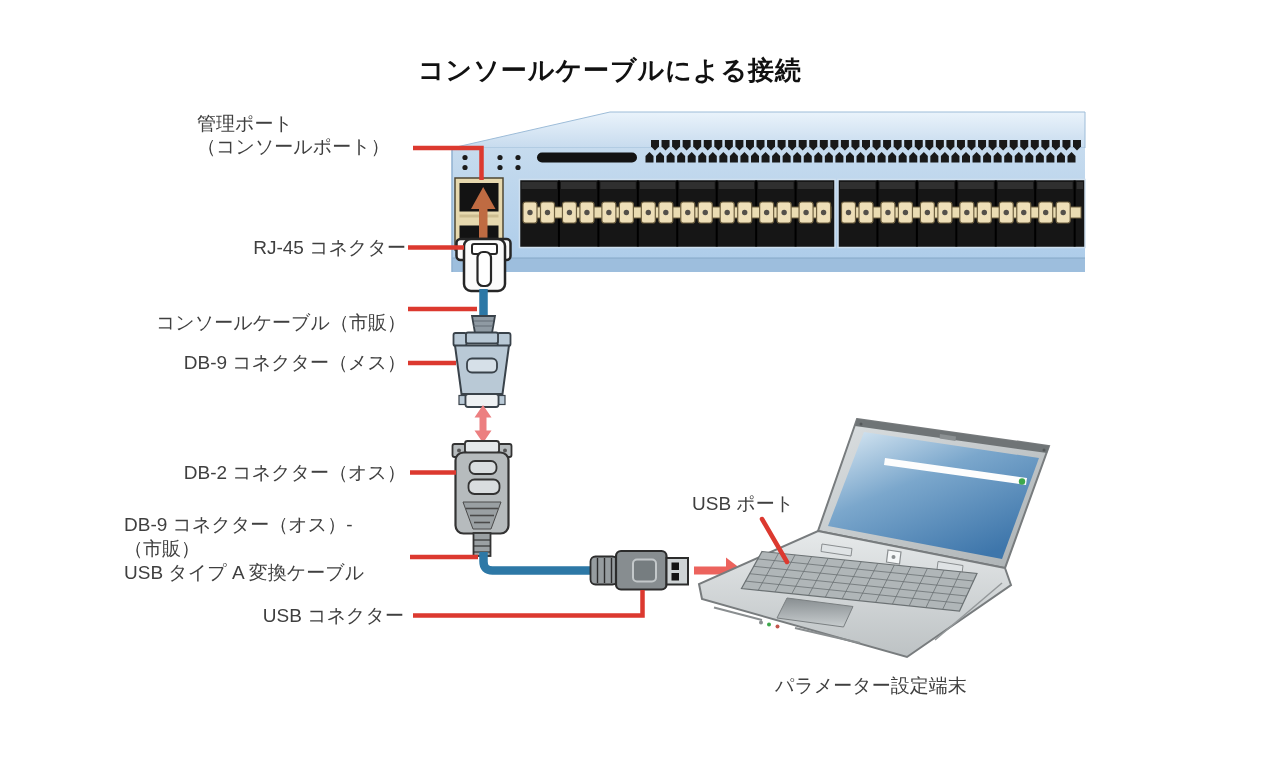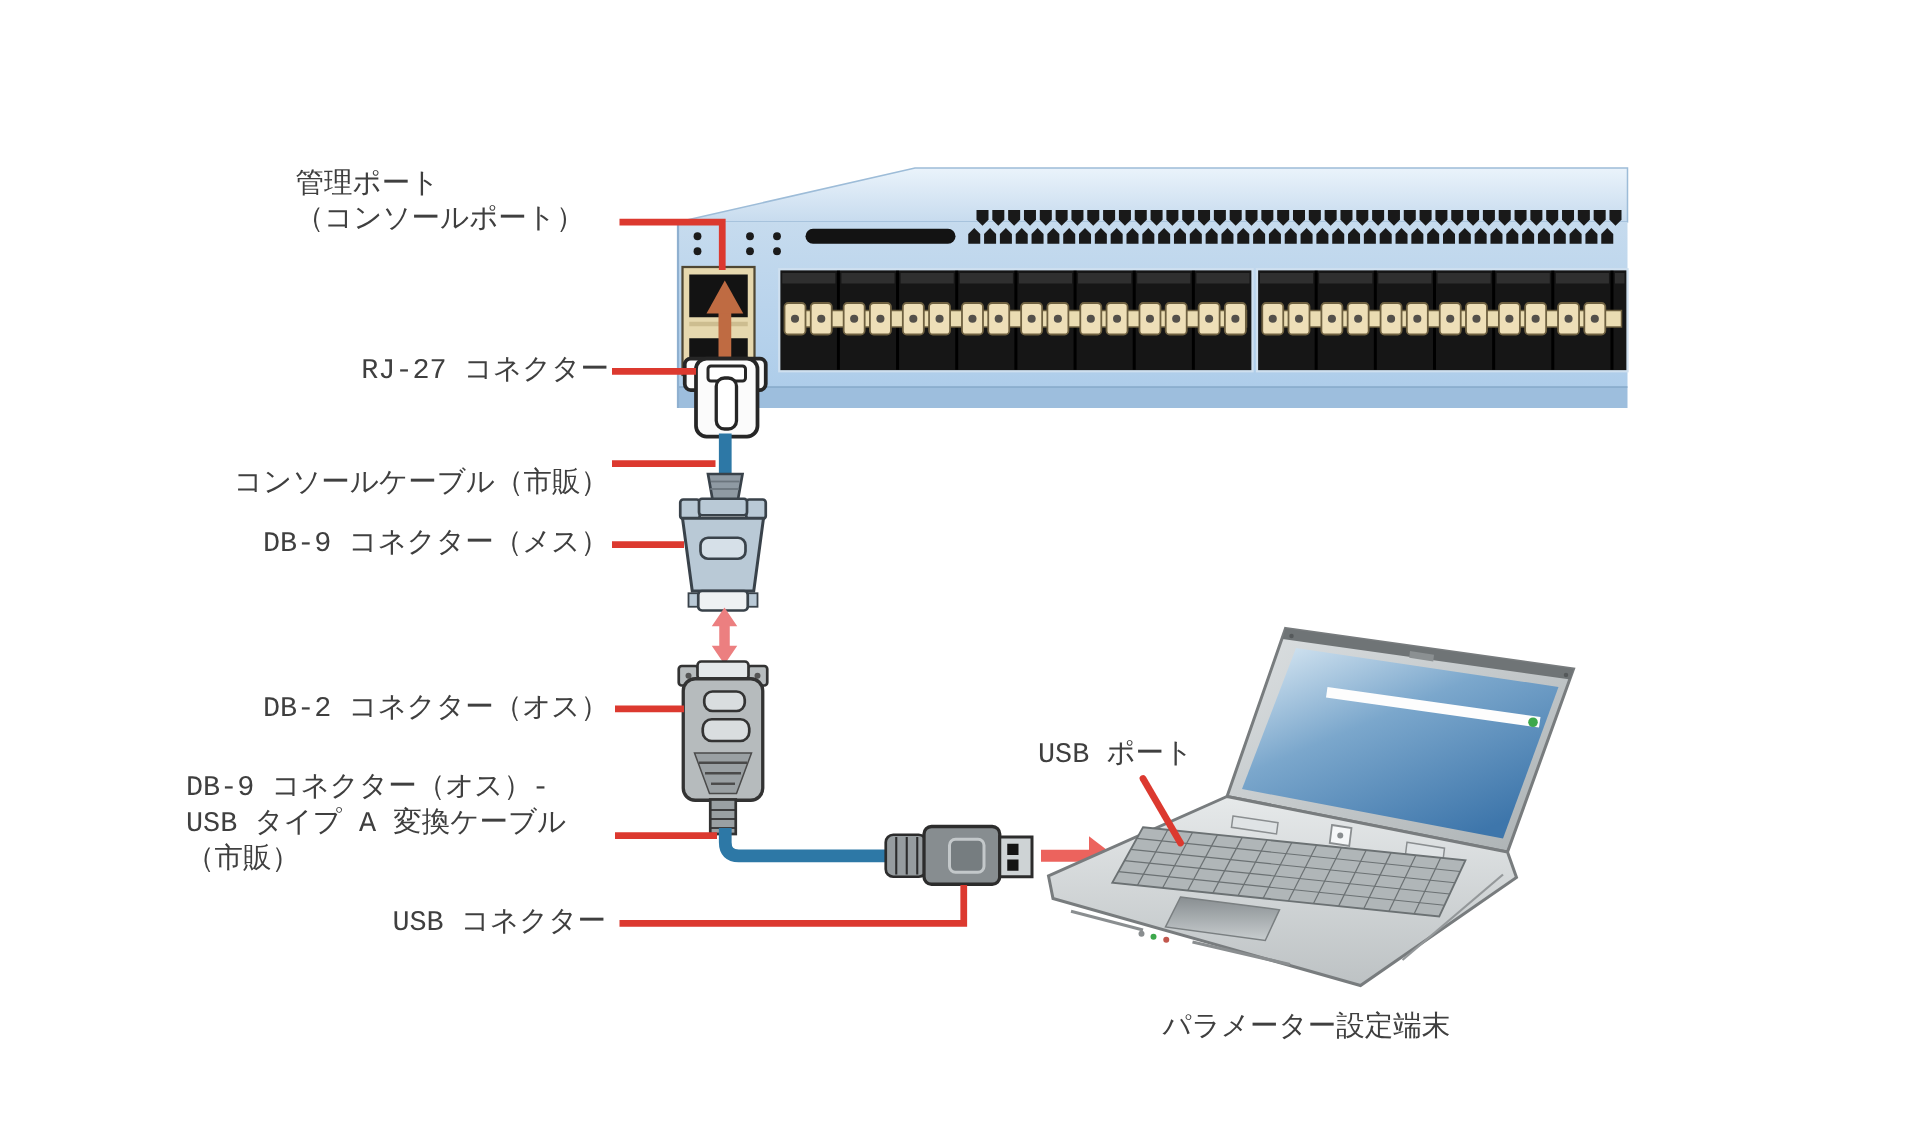--- a/index.html
+++ b/index.html
@@ -1,30 +1,31 @@
 <!DOCTYPE html>
 <html style="--callout: #dc392f; --cable: #2d78a6;"><head>
 <meta charset="utf-8">
 <style>
   html,body{margin:0;padding:0;background:#fff;}
   .stage{position:relative;width:1282px;height:760px;background:#fff;overflow:hidden;
          font-family:"Liberation Sans","DejaVu Sans",sans-serif;}
   .title{position:absolute;left:0;top:53px;width:1220px;text-align:center;
          font-size:26px;font-weight:700;color:#111;letter-spacing:1px;}
   svg.diagram{position:absolute;left:0;top:0;}
-  .lbl{position:absolute;font-size:19px;line-height:23px;color:#3f3f3f;white-space:nowrap;font-family:Liberation Mono, monospace;}
+  .lbl{position:absolute;font-size:19px;line-height:23px;color:#3f3f3f;white-space:nowrap;}
   .lbl.r{text-align:right;}
   .lbl.c{text-align:left;}
   .callout{stroke:var(--callout,#dc392f);stroke-width:4.5;fill:none;}
 </style>
 </head>
 <body>
 
 <div class="stage">
 
+  <div class="title">コンソールケーブルによる接続</div>
 
   <svg class="diagram" width="1282" height="760" viewBox="0 0 1282 760">
     <defs>
       <linearGradient id="gTop" x1="0" y1="0" x2="0" y2="1">
         <stop offset="0" stop-color="#eaf3fb"></stop>
           <stop offset="1" stop-color="#c7dbee"></stop>
       </linearGradient>
       <linearGradient id="gFront" x1="0" y1="0" x2="0" y2="1">
         <stop offset="0" stop-color="#c6dbee"></stop>
           <stop offset="1" stop-color="#aecdea"></stop>
@@ -370,25 +371,25 @@
       <path class="callout" d="M410,557 H478"></path>
       <path class="callout" d="M413,615.5 H642.5 V590"></path>
       <path class="callout" d="M762,519 L787,562" stroke-linecap="round"></path>
     </g>
   </svg>
 
   <div class="lbl" style="left:197px;top:112px;">
     <div>管理ポート</div>
     <div>（コンソールポート）</div>
   </div>
-  <div class="lbl r" style="left:160px;top:236px;width:246px;">RJ-27 コネクター</div>
+  <div class="lbl r" style="left:160px;top:236px;width:246px;">RJ-45 コネクター</div>
   <div class="lbl r" style="left:128px;top:297px;width:278px;margin-top:14px;">コンソールケーブル（市販）</div>
   <div class="lbl r" style="left:150px;top:351px;width:256px;">DB-9 コネクター（メス）</div>
   <div class="lbl r" style="left:150px;top:461px;width:256px;">DB-2 コネクター（オス）</div>
   <div class="lbl" style="left:124px;top:489px;line-height:24px;margin-top:24px;">
     <div>DB-9 コネクター（オス）-</div>
+    <div>（市販）</div>
     <div>USB タイプ A 変換ケーブル</div>
-    <div>（市販）</div>
   </div>
   <div class="lbl r" style="left:158px;top:604px;width:246px;">USB コネクター</div>
   <div class="lbl" style="left:692px;top:492px;">USB ポート</div>
   <div class="lbl c" style="left:775px;top:674px;width:238px;">パラメーター設定端末</div>
 </div>
 
 </body></html>

